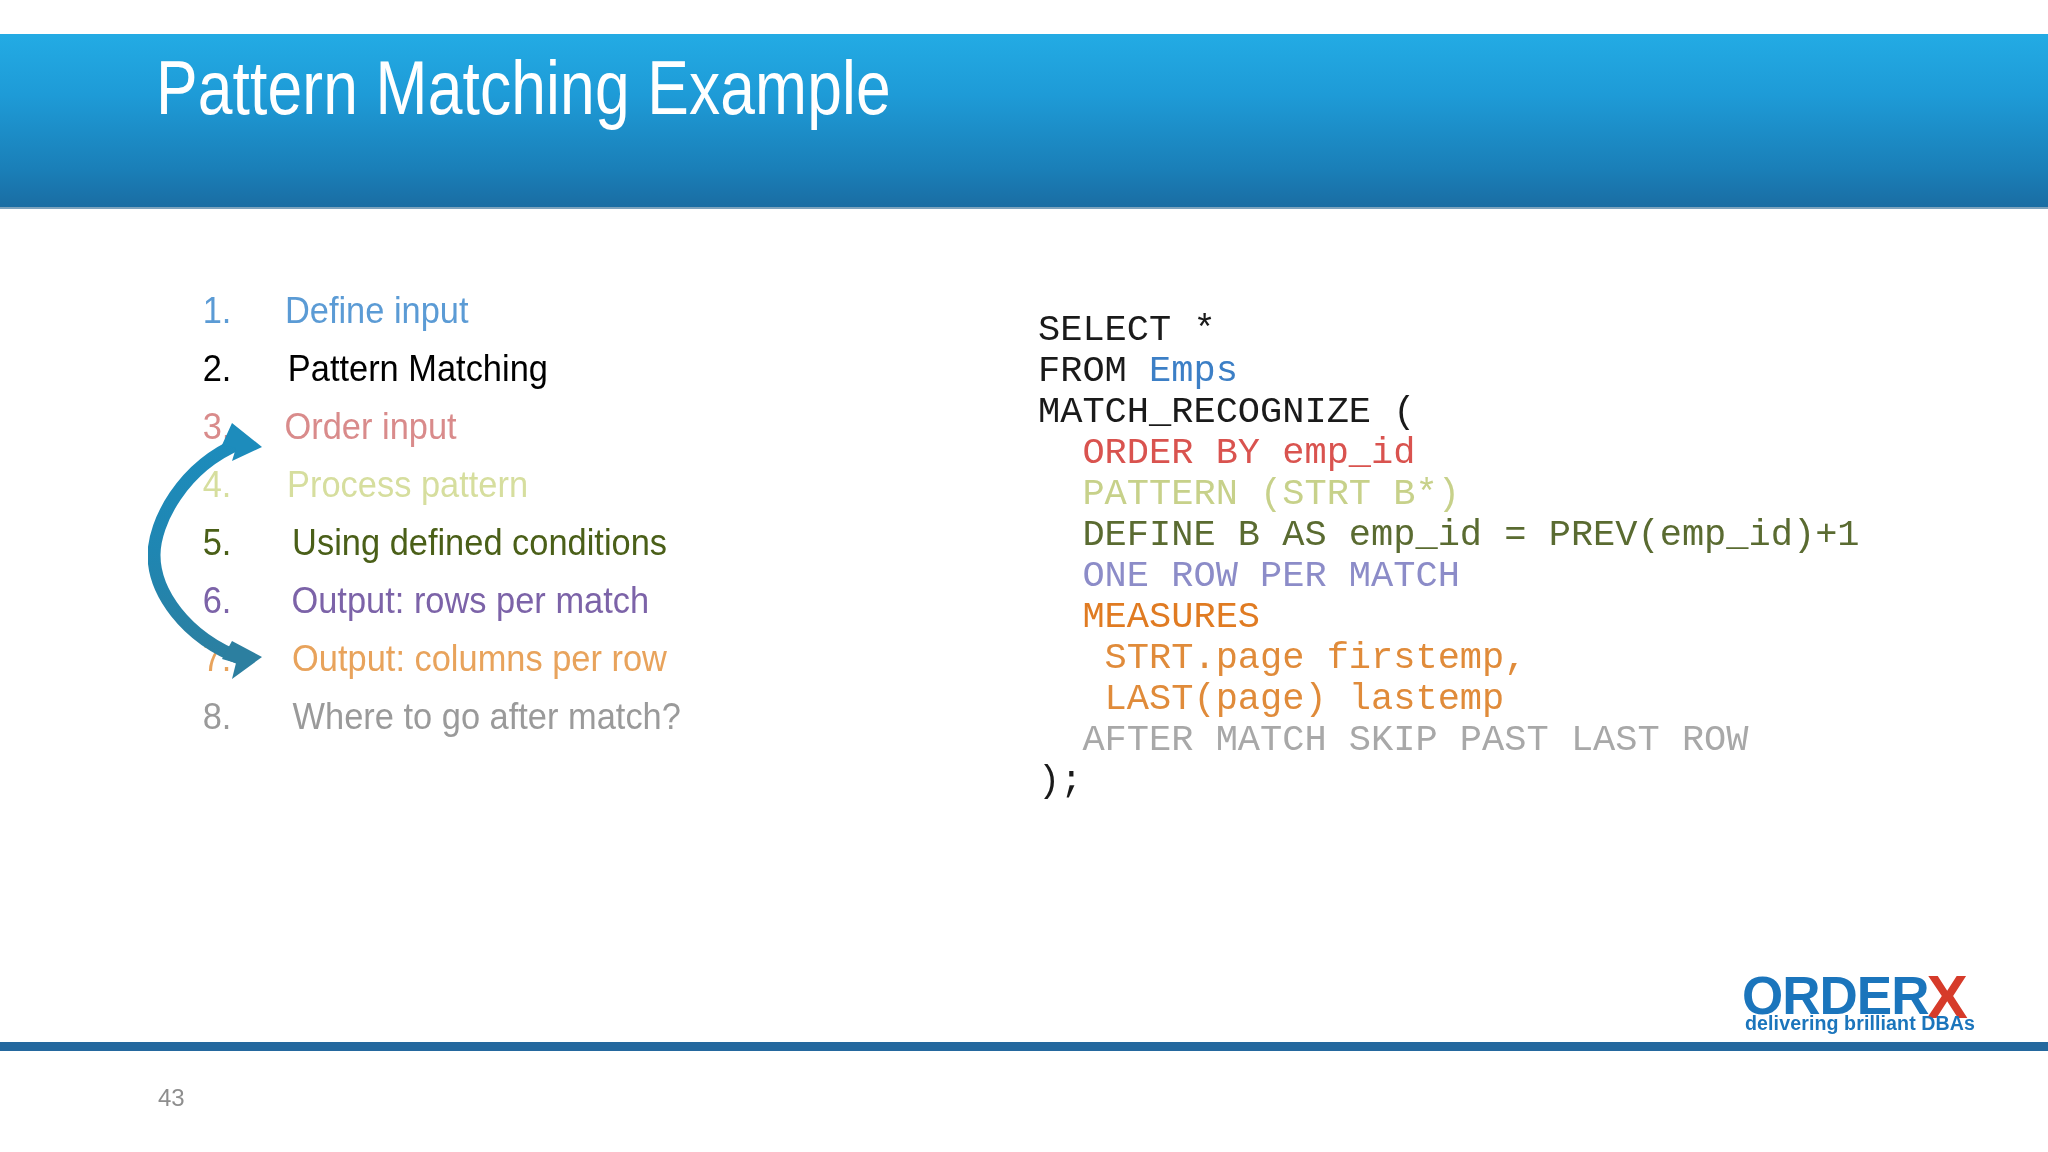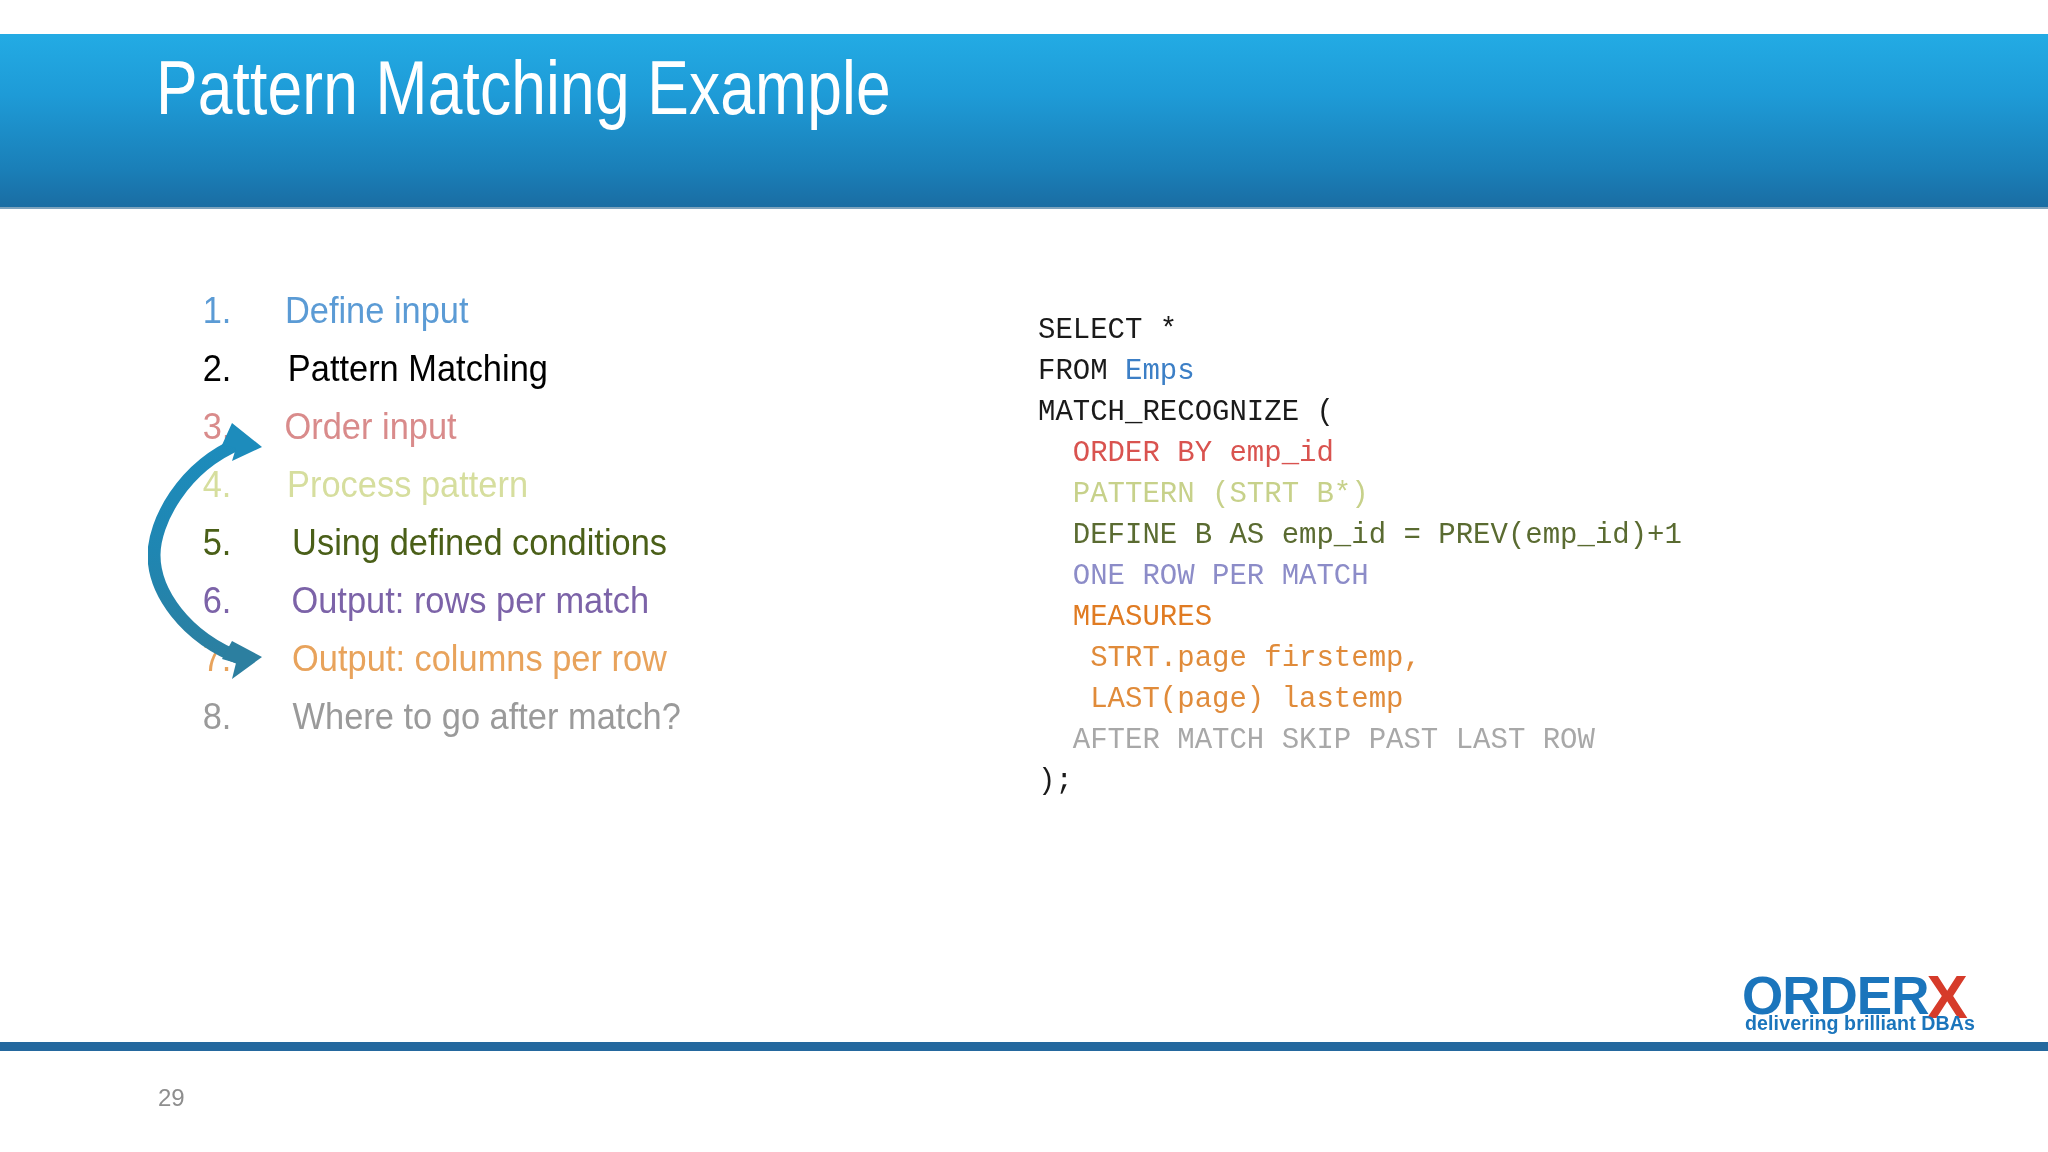--- a/index.html
+++ b/index.html
@@ -88,21 +88,21 @@
     height: 270px;
     pointer-events: none;
   }
 
   
   .code-block {
     position: absolute;
     left: 1038px;
     top: 310px;
     font-family: "Liberation Mono", "DejaVu Sans Mono", monospace;
-    font-size: 29px;
+    font-size: 37px;
     line-height: 41px;
     white-space: pre;
   }
   .code-line {
     white-space: pre;
     height: 41px;
   }
   .code-line .kw-blue {
     color: #3C7FC6;
     font-weight: normal;
@@ -226,20 +226,20 @@
 
       <path d="M 84 8 L 114 32 L 84 46 L 88 33 L 74 30 Z" fill="#1D8CBC"></path>
 
       <path d="M 84 226 L 114 242 L 84 264 L 88 248 L 74 244 Z" fill="#2C7FA0"></path>
     </svg>
   </div>
 
   <div class="code-block" id="code-block"><div class="code-line" style="color: rgb(26, 26, 26);">SELECT *</div><div class="code-line" style="color: rgb(26, 26, 26);">FROM <span class="kw-blue" style="color: rgb(60, 127, 198);">Emps</span></div><div class="code-line" style="color: rgb(26, 26, 26);">MATCH_RECOGNIZE (</div><div class="code-line" style="color: rgb(217, 83, 79);">  ORDER BY emp_id</div><div class="code-line" style="color: rgb(199, 209, 138);">  PATTERN (STRT B*)</div><div class="code-line" style="color: rgb(90, 107, 49);">  DEFINE B AS emp_id = PREV(emp_id)+1</div><div class="code-line" style="color: rgb(140, 140, 200);">  ONE ROW PER MATCH</div><div class="code-line" style="color: rgb(224, 123, 34);">  MEASURES</div><div class="code-line" style="color: rgb(224, 139, 58);">   STRT.page firstemp,</div><div class="code-line" style="color: rgb(224, 139, 58);">   LAST(page) lastemp</div><div class="code-line" style="color: rgb(168, 168, 168);">  AFTER MATCH SKIP PAST LAST ROW</div><div class="code-line" style="color: rgb(26, 26, 26);">);</div></div>
 
   <div class="footer-rule"></div>
-  <div class="page-number">29</div>
+  <div class="page-number">43</div>
 
   <div class="logo">
     <div class="logo-word"><span class="logo-brilli">ORDER</span><span class="logo-x">X</span></div>
     <div class="logo-tag">delivering brilliant DBAs</div>
   </div>
 
 </div>
 
 </body></html>

